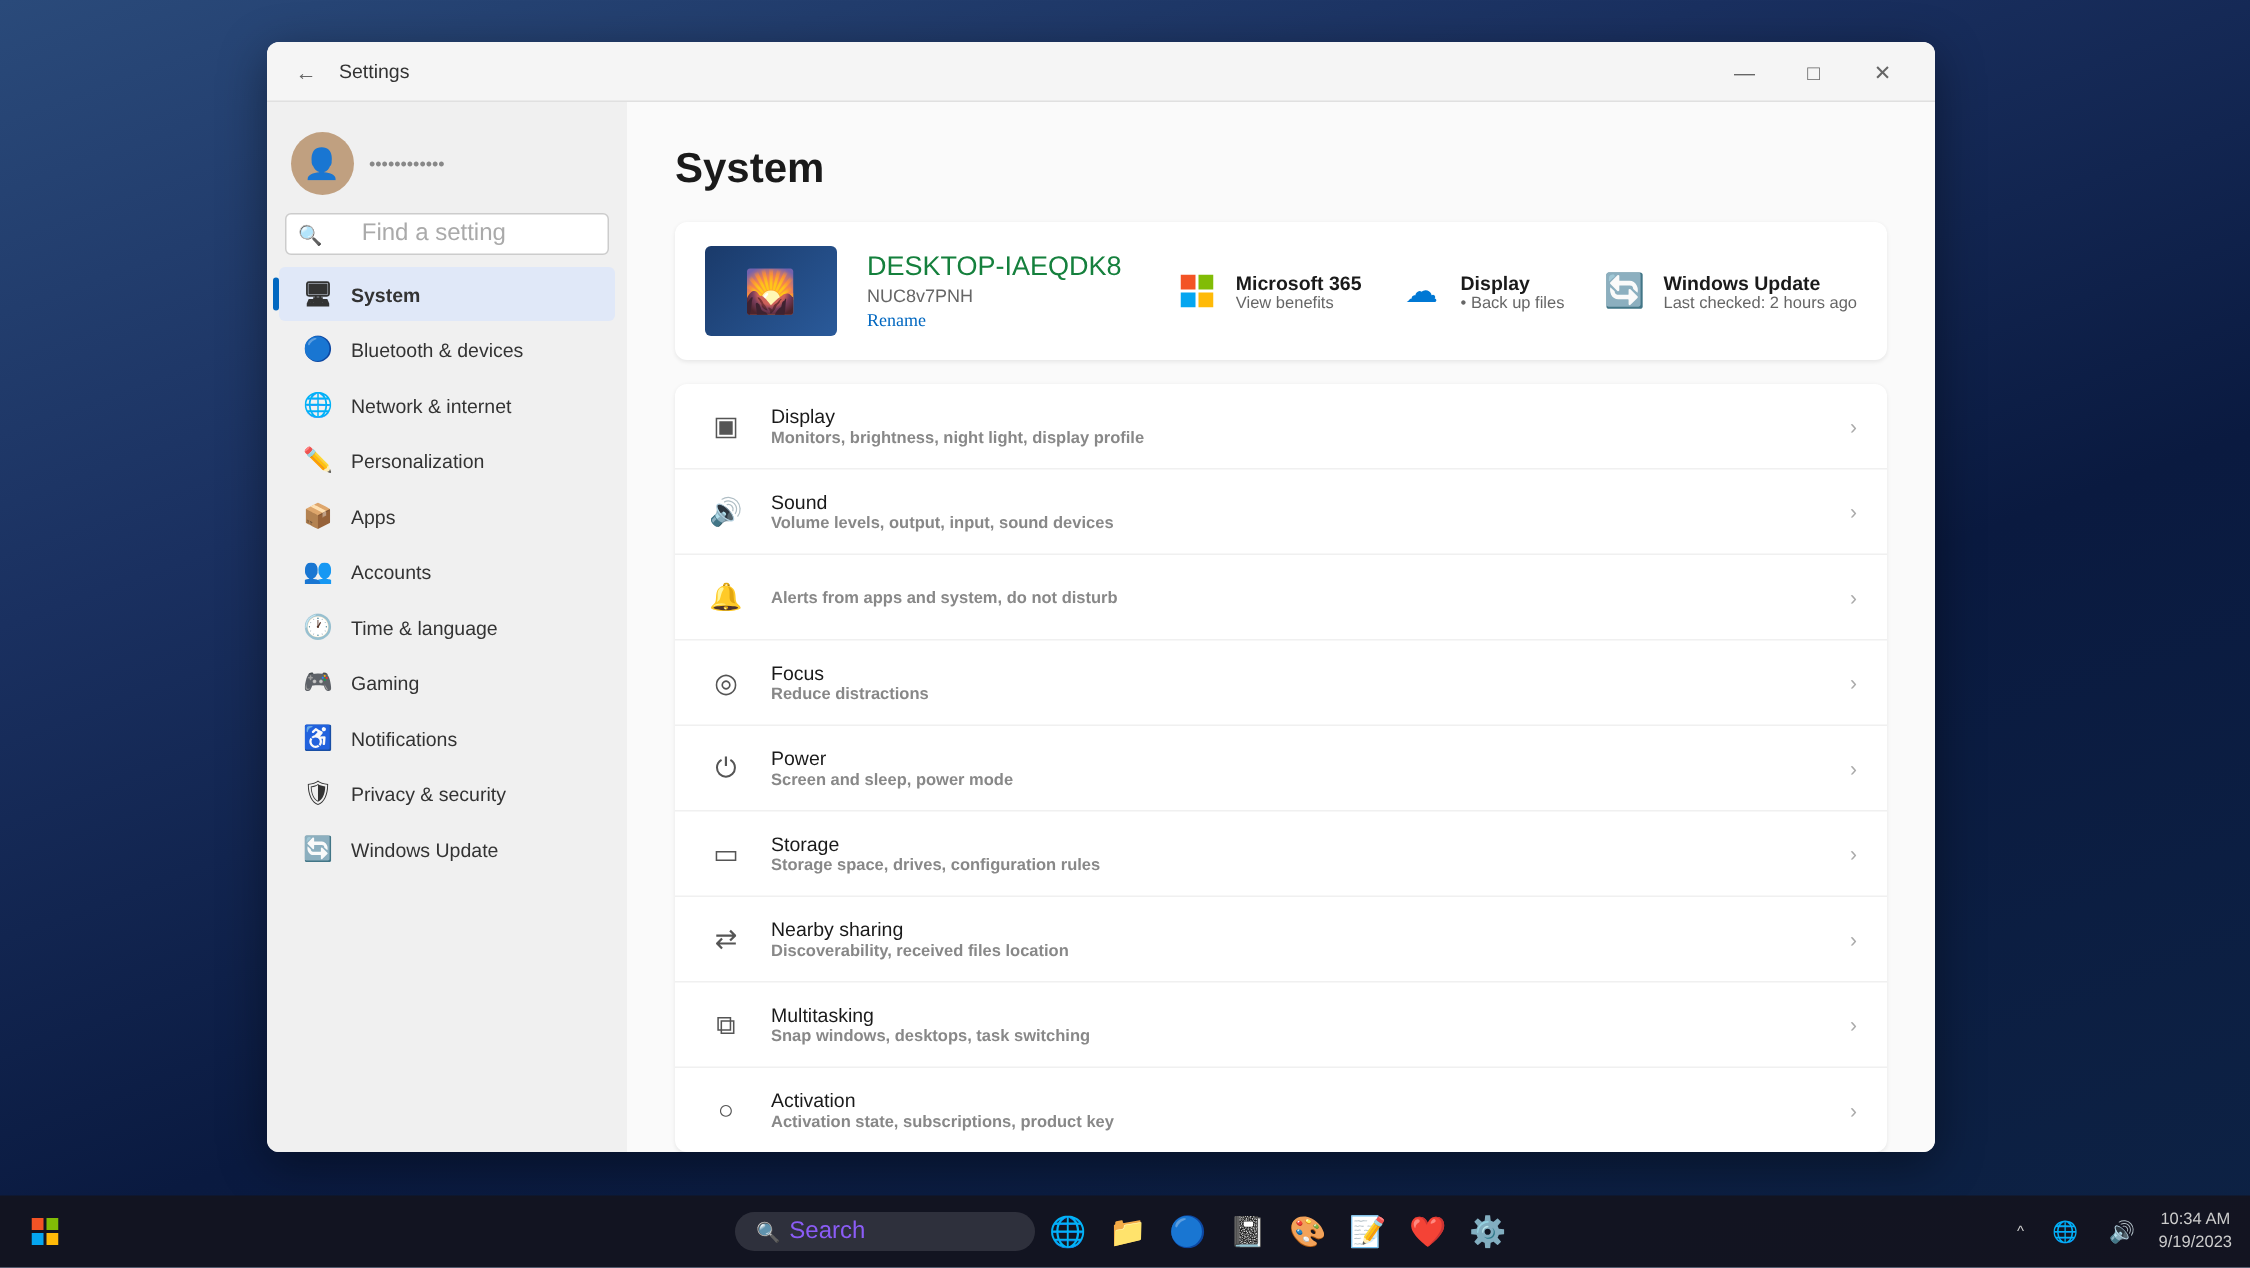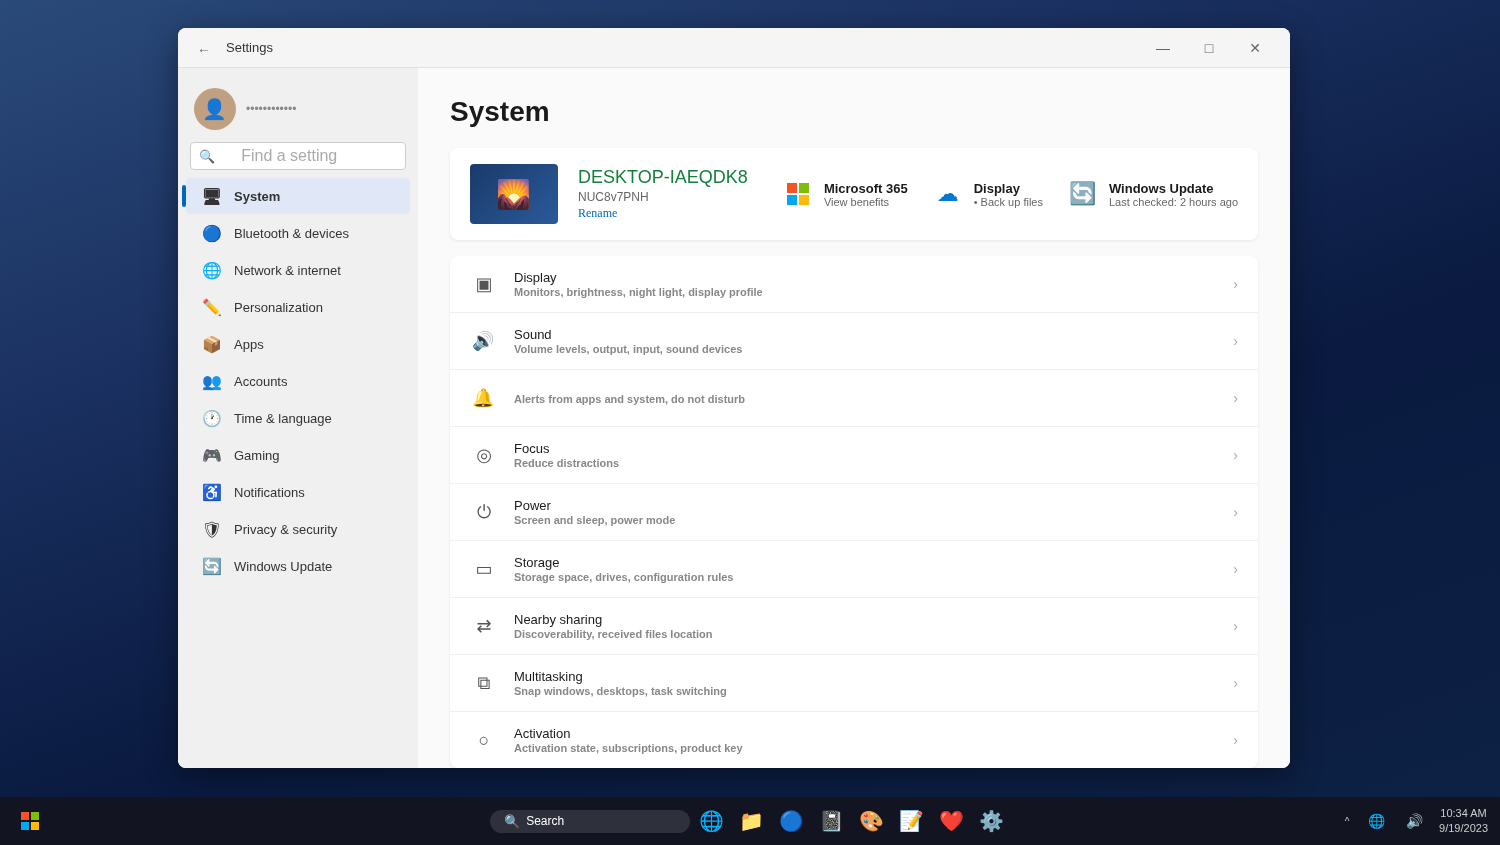--- a/index.html
+++ b/index.html
@@ -58,21 +58,21 @@
     .search-bar {
       display: flex;
       align-items: center;
       background: rgba(255,255,255,0.12);
       border-radius: 20px;
       padding: 4px 14px;
       gap: 6px;
       width: 200px;
       cursor: pointer;
     }
-    .search-bar span { color: #ffffff; font-size: 12px; }
+    .search-bar span { color: #8b5cf6; font-size: 16px; }
     .taskbar-time { text-align: center; line-height: 1.4; }
     .tray-icons { display: flex; align-items: center; gap: 2px; }
     
     .settings-window {
       position: absolute;
       top: 28px;
       left: 178px;
       width: 1112px;
       height: 740px;
       background: #f5f5f5;

